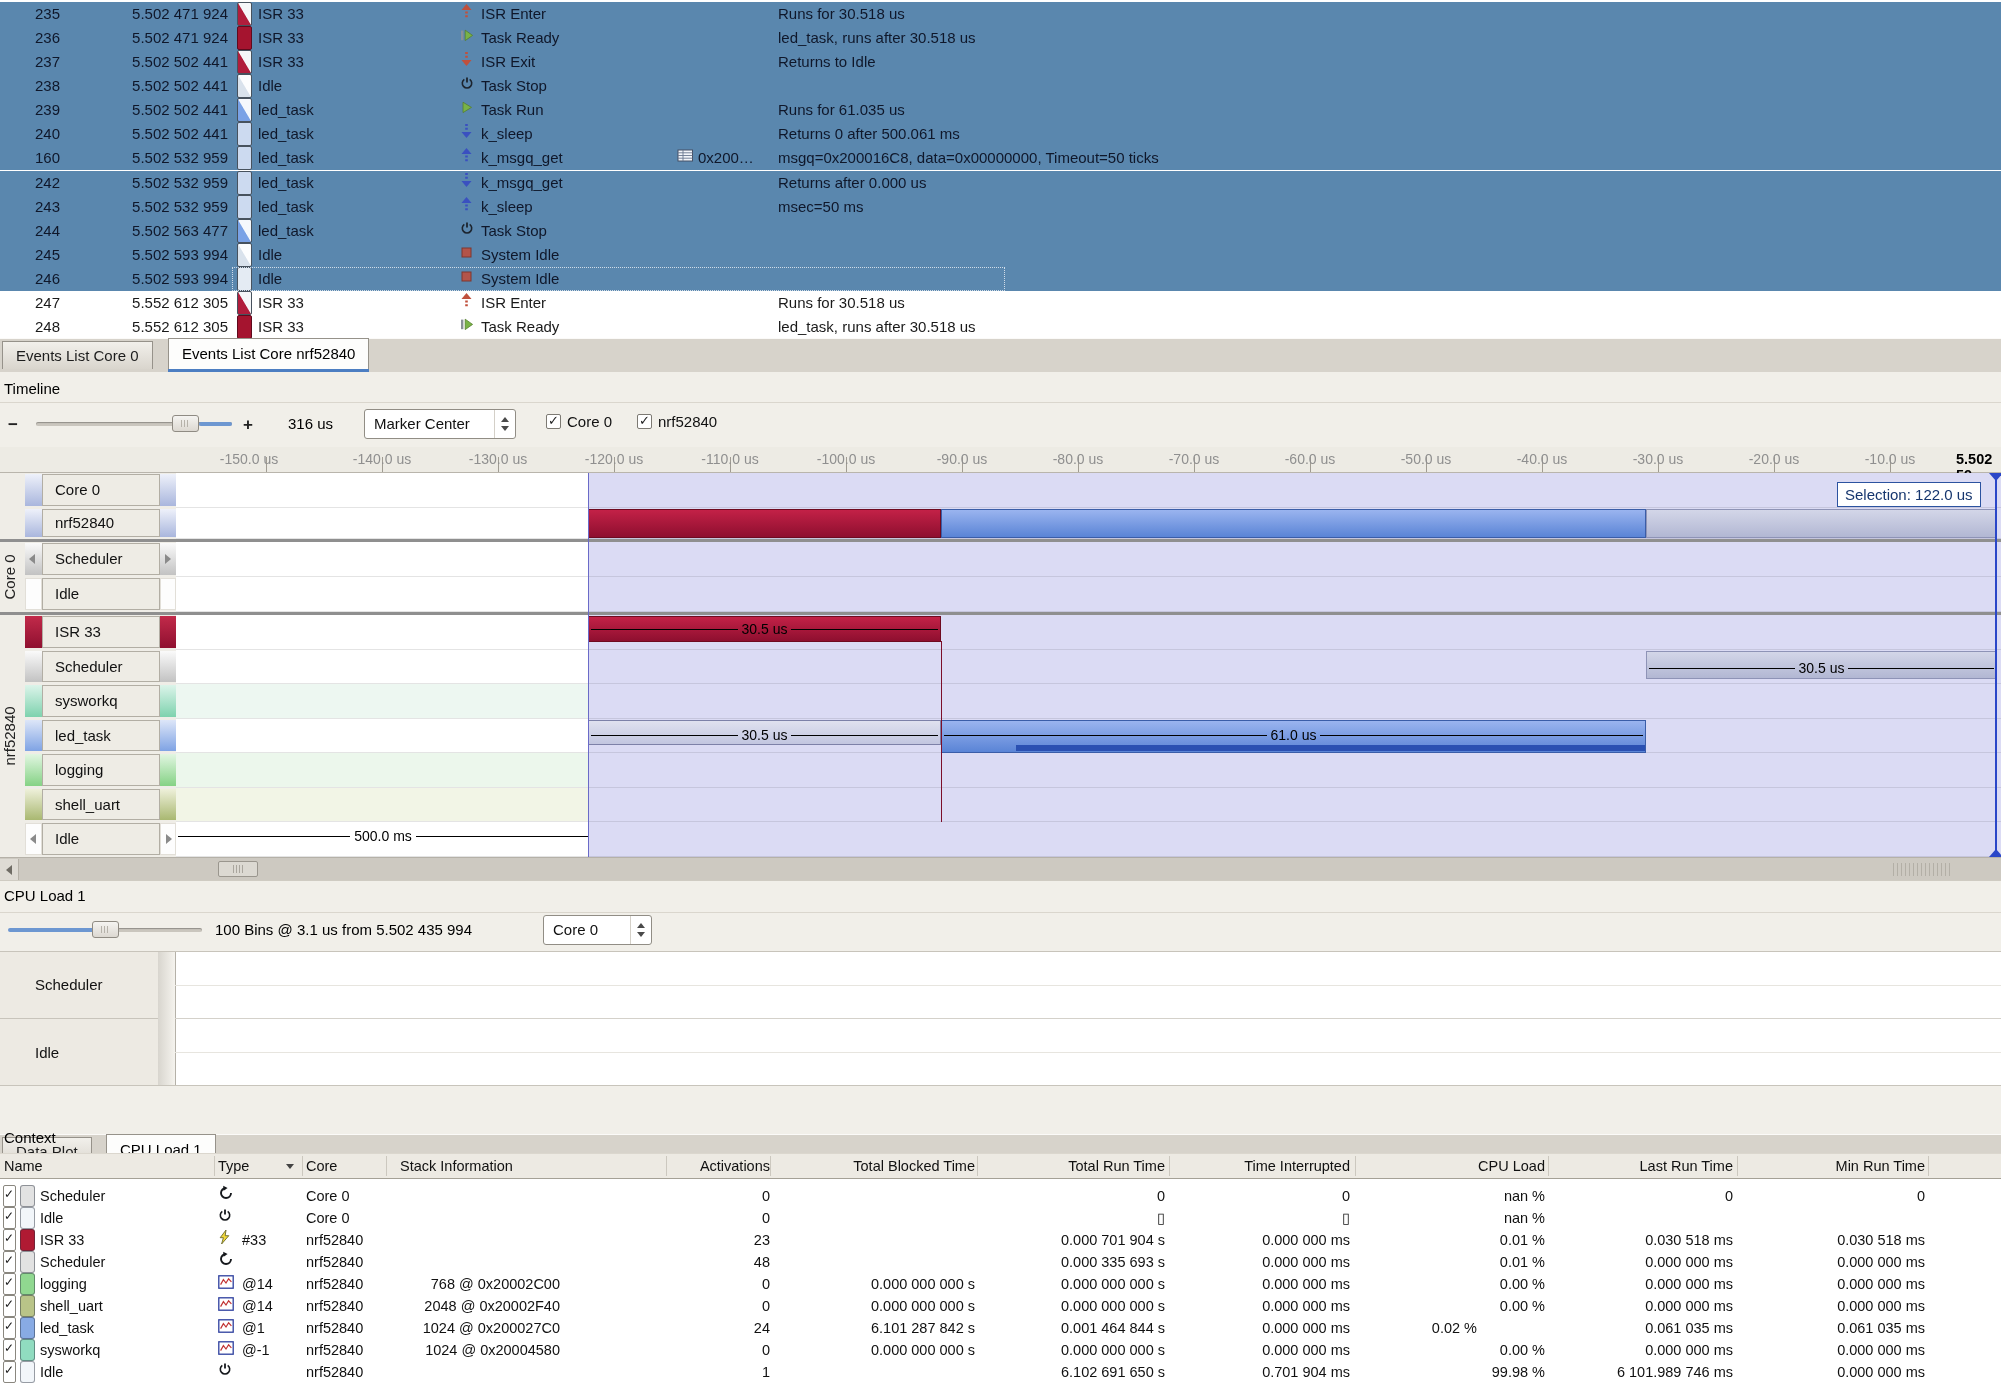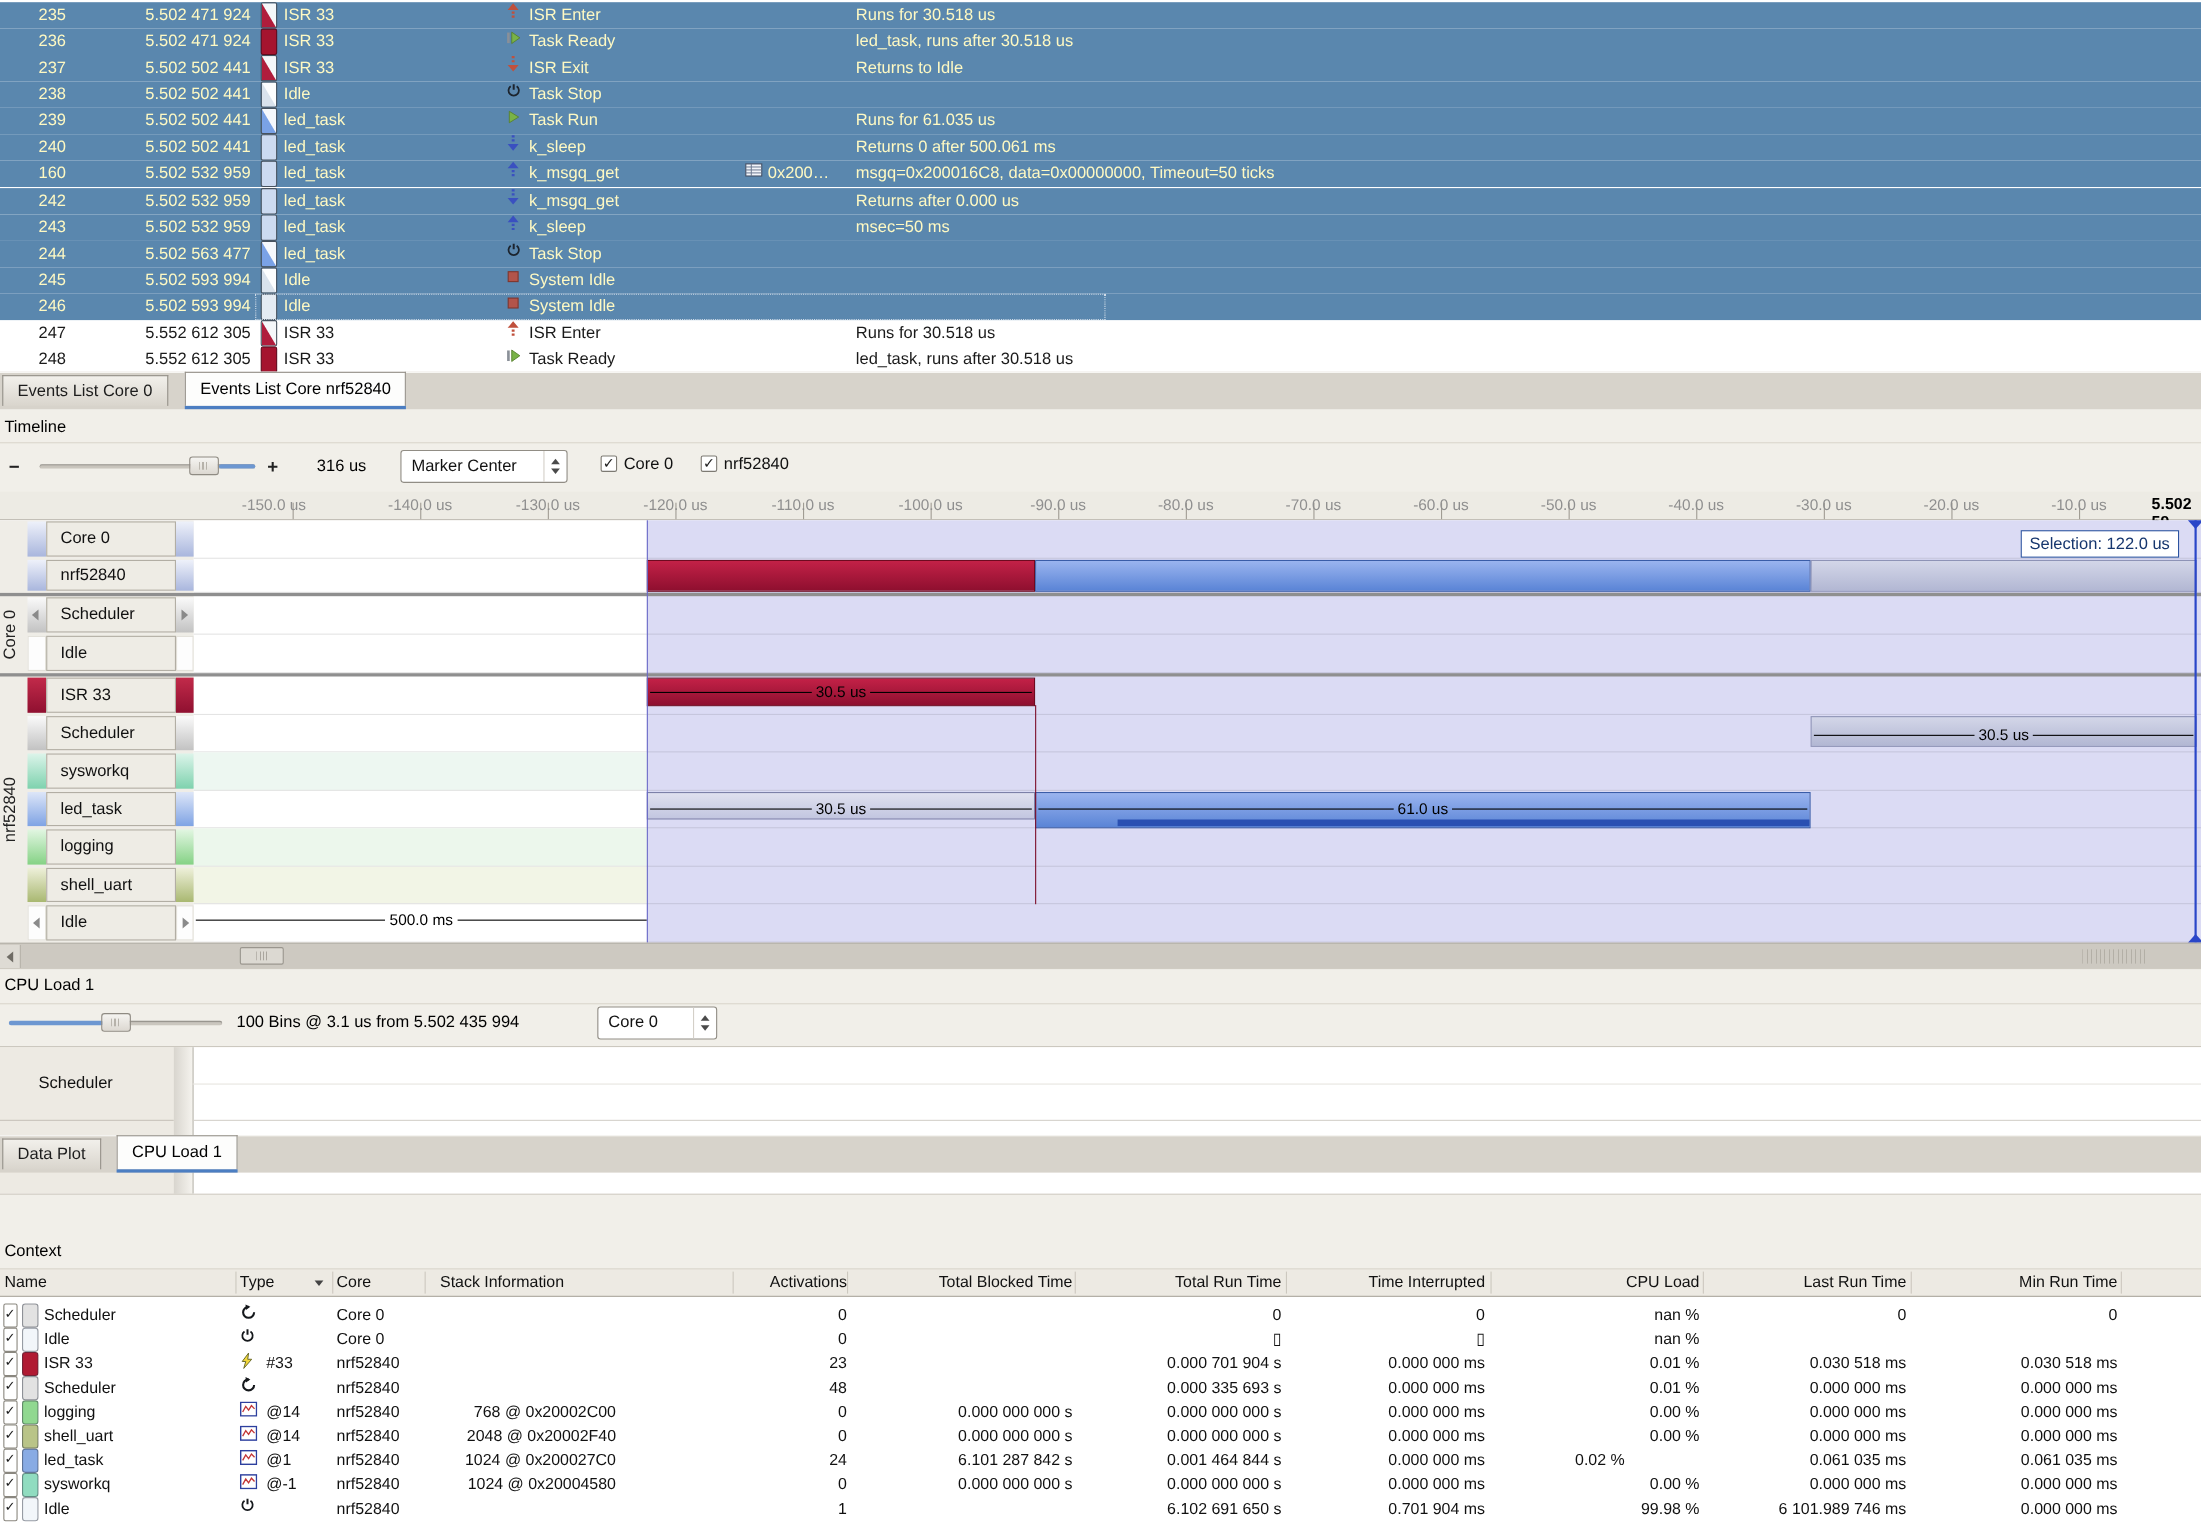--- a/index.html
+++ b/index.html
@@ -2,21 +2,21 @@
 <html><head>
 <meta charset="utf-8">
 <style>
   html,body{margin:0;padding:0}
   #app{position:relative;width:2001px;height:1391px;background:#f1efe9;
        font-family:"Liberation Sans",sans-serif;overflow:hidden;color:#111}
 
   
   #events{position:absolute;left:0;top:0;width:2001px;height:338px;background:#fff;overflow:hidden}
   .ev-row{position:absolute;left:0;width:100%;height:24px;color:#1a1a1a}
-  .ev-row.sel{background:#5a87ae;color:#fef9c3}
+  .ev-row.sel{background:#5a87ae;color:#0f172a}
   .ev-row>div{position:absolute;top:0;height:24px;line-height:24px;font-size:15px;white-space:nowrap}
   .ev-row .num{left:0;width:60px;text-align:right}
   .ev-row .ts{left:70px;width:158px;text-align:right}
   .ev-row .ctx{left:258px}
   .ev-row .evt{left:481px}
   .ev-row .dat{left:698px}
   .ev-row .desc{left:778px}
   .ci{position:absolute;left:237px;top:4px;width:15px;height:15px;border:1px solid #47525e;border-radius:2px;box-sizing:border-box}
   .ci-isr-half{background:linear-gradient(to top right,#b01d3c 48%,#f5f7f9 52%)}
   .ci-isr-solid{background:#a5142f;border-color:#5f0a1d}
@@ -24,21 +24,21 @@
   .ci-idle-solid{background:#e4ebf3}
   .ci-led-half{background:linear-gradient(to top right,#7aa2e6 48%,#f5f8fc 52%)}
   .ci-led-solid{background:#ccdaf0}
   .evicon{position:absolute;left:460px;top:4px;width:16px;height:16px;line-height:0}
   .daticon{position:absolute;left:677px;top:5px;width:18px;height:15px;line-height:0}
   .foc::after{content:"";position:absolute;left:232px;right:996px;top:0;bottom:0;border:1px dotted #d0dce8;pointer-events:none}
 
   
   .tabbar{position:absolute;left:0;width:2001px;background:#d7d3cb;border-top:1px solid #fbfaf8;box-sizing:border-box}
   #ev-tabs{top:338px;height:34px}
-  #plot-tabs{top:1032px;height:34px}
+  #plot-tabs{top:1134px;height:34px}
   .tab{position:absolute;bottom:3px;height:27px;line-height:27px;padding:0 13px;font-size:15px;
        background:linear-gradient(#f2f0eb,#d9d5cd);border:1px solid #96928a;border-bottom:none;color:#1d1d1d;white-space:nowrap}
   .tab.active{height:30px;line-height:30px;background:#fdfdfc;color:#000000}
   .tab.active::after{content:"";position:absolute;left:-1px;right:-1px;bottom:-3px;height:3px;background:#4c7ec2}
 
   
   .sect-title{position:absolute;font-size:15px;color:#000;white-space:nowrap}
   .hsep{position:absolute;left:0;width:2001px;height:1px;background:#dad6cd}
 
   

